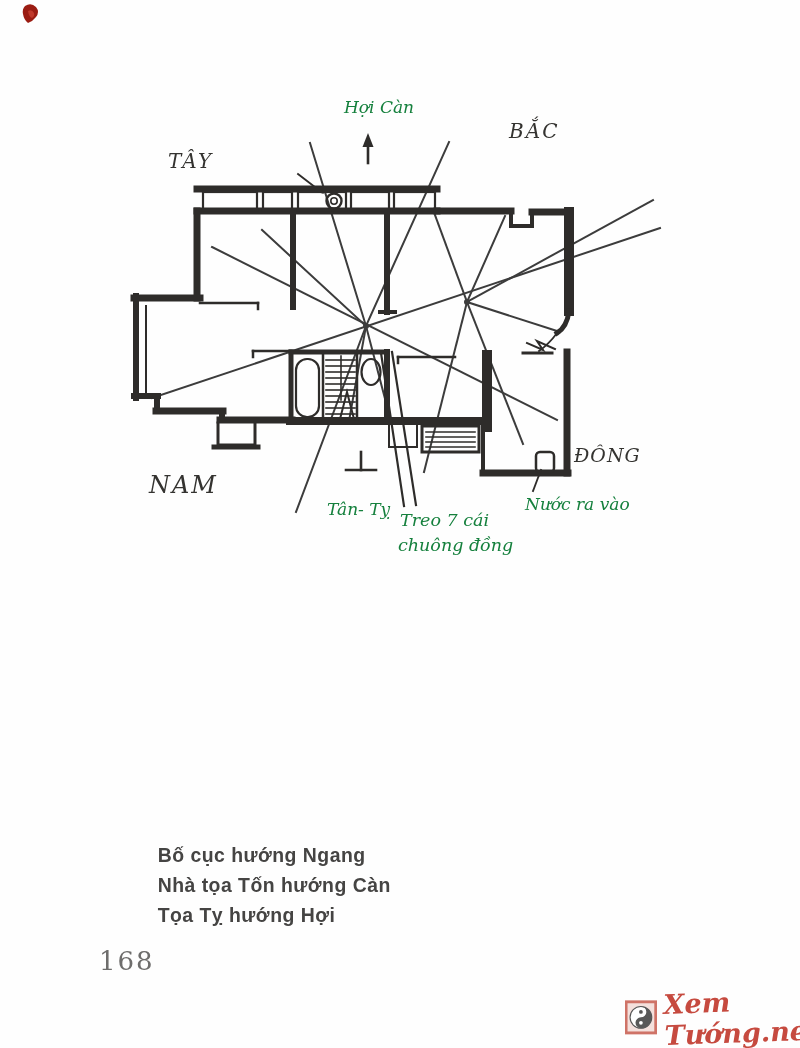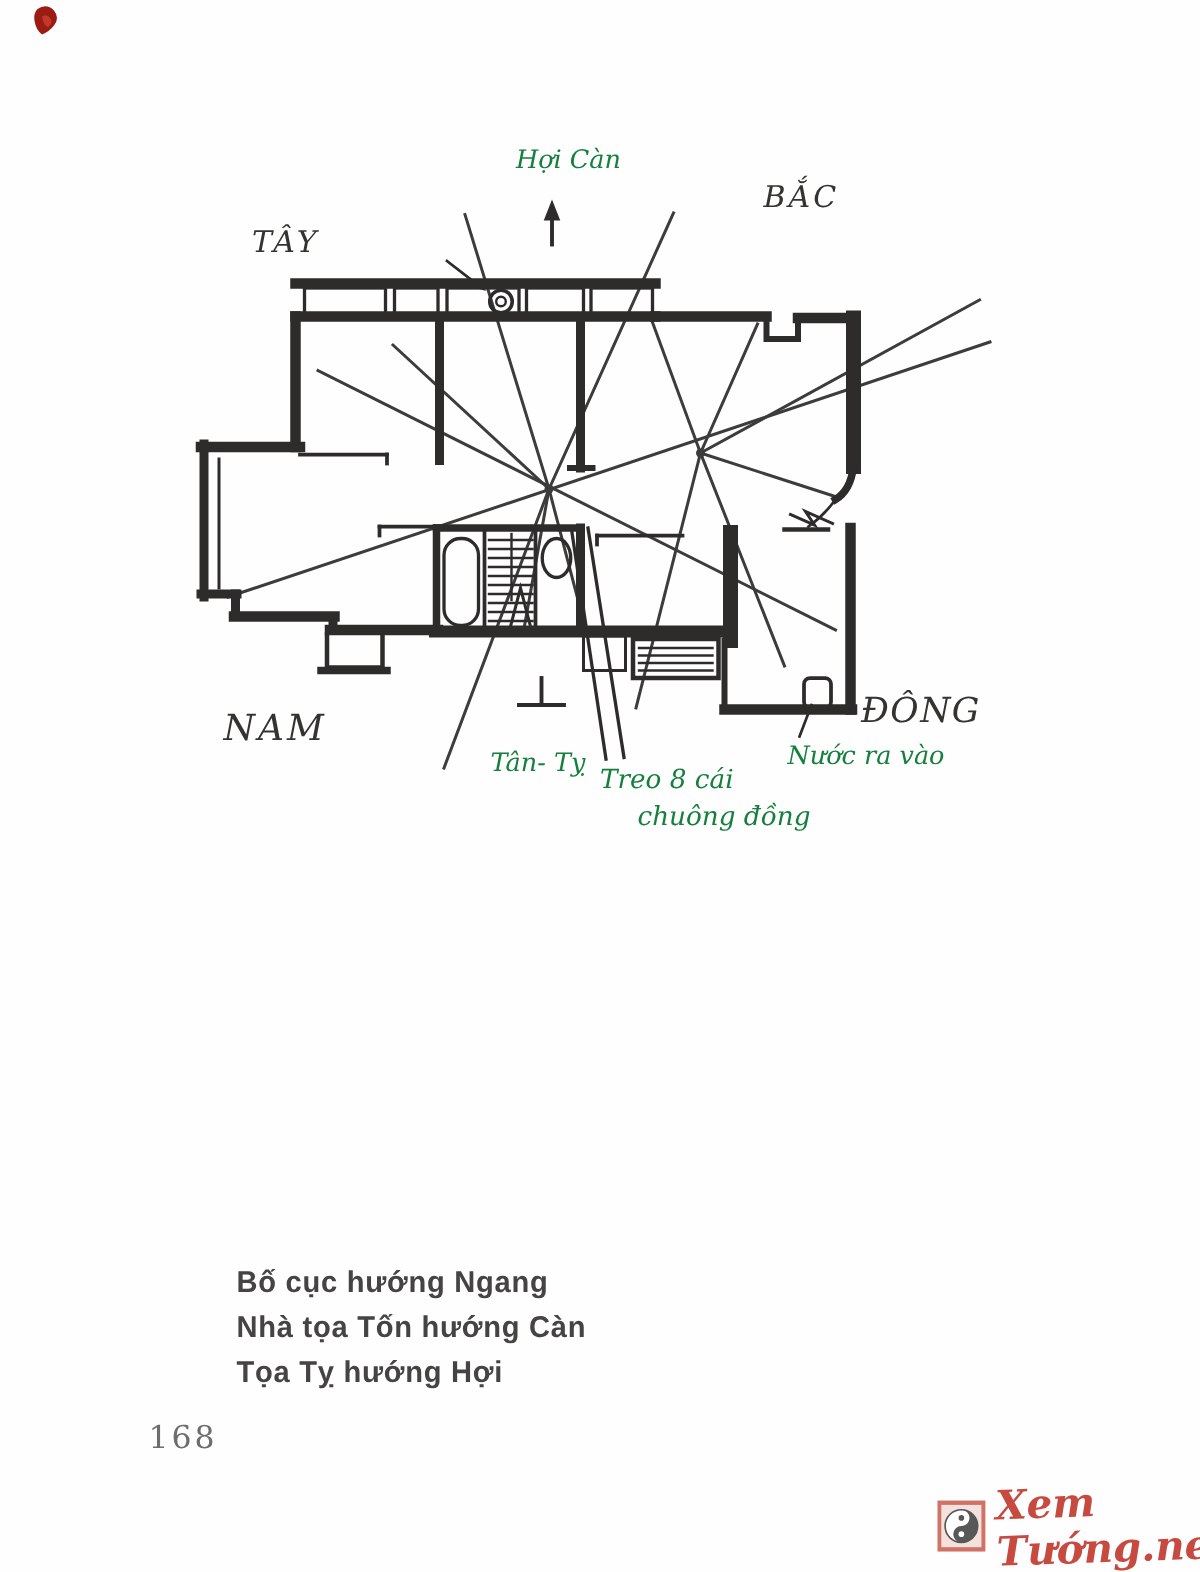--- a/index.html
+++ b/index.html
@@ -6,21 +6,21 @@
   #page{position:relative;width:800px;height:1048px;background:#fefefe;overflow:hidden;
         font-family:"DejaVu Serif", serif;}
   .lbl{position:absolute;color:#3a3937;font-style:italic;white-space:nowrap;}
   .dir{font-size:20px;letter-spacing:2px;color:#343330;}
   .hand{font-size:17px;color:#15803d;}
   .svgwrap{position:absolute;left:0;top:0;}
   .caption{position:absolute;left:150px;top:840px;width:512px;text-align:left;
            font-family:"Liberation Sans", sans-serif;font-weight:700;color:#454443;
            font-style:normal;}
   .caption div{font-size:20px;line-height:30px;letter-spacing:0.5px;transform:scaleX(.97);}
-  .pagenum{position:absolute;left:99px;top:946px;font-size:21px;color:#6e6d6c;
+  .pagenum{position:absolute;left:99px;top:946px;font-size:26px;color:#6e6d6c;
            letter-spacing:2px;font-style:normal;}
   .watermark{position:absolute;left:625px;top:986px;display:flex;align-items:center;}
   .wm-text{font-size:27px;font-weight:700;font-style:italic;color:#c64a3f;
            margin-left:7px;transform:rotate(-2deg);letter-spacing:0px;
            font-family:"DejaVu Serif", serif;}
   .redmark{position:absolute;left:19px;top:2px;}
 </style>
 </head>
 <body>
 
@@ -164,23 +164,23 @@
         </g>
       </g>
     </g>
   </svg>
 
   <div class="lbl dir" style="left:168px;top:114px;margin-top:35px;">TÂY</div>
   <div class="lbl hand" style="left:344px;top:97px;">Hợi Càn</div>
   <div class="lbl dir" style="left:509px;top:119px;">BẮC</div>
   <div class="lbl dir" style="left:149px;top:471px;font-size:24px;">NAM</div>
   <div class="lbl hand" style="left:327px;top:499px;text-align:center;">Tân- Tỵ</div>
-  <div class="lbl hand" style="left:400px;top:510px;font-size:17.5px;">Treo 8 cái</div>
-  <div class="lbl hand" style="left:398px;top:535px;font-size:17.5px;margin-left:27px;">chuông đồng</div>
-  <div class="lbl dir" style="left:574px;top:461px;font-size:23px;letter-spacing:1px;">ĐÔNG</div>
+  <div class="lbl hand" style="left:400px;top:510px;font-size:17.5px;">Treo 7 cái</div>
+  <div class="lbl hand" style="left:398px;top:535px;font-size:17.5px;">chuông đồng</div>
+  <div class="lbl dir" style="left:574px;top:444px;font-size:19px;letter-spacing:1px;">ĐÔNG</div>
   <div class="lbl hand" style="left:525px;top:494px;">Nước ra vào</div>
 
   <div class="caption">
     <div>Bố cục hướng Ngang</div>
     <div>Nhà tọa Tốn hướng Càn</div>
     <div>Tọa Tỵ hướng Hợi</div>
   </div>
 
   <div class="pagenum">168</div>
 

